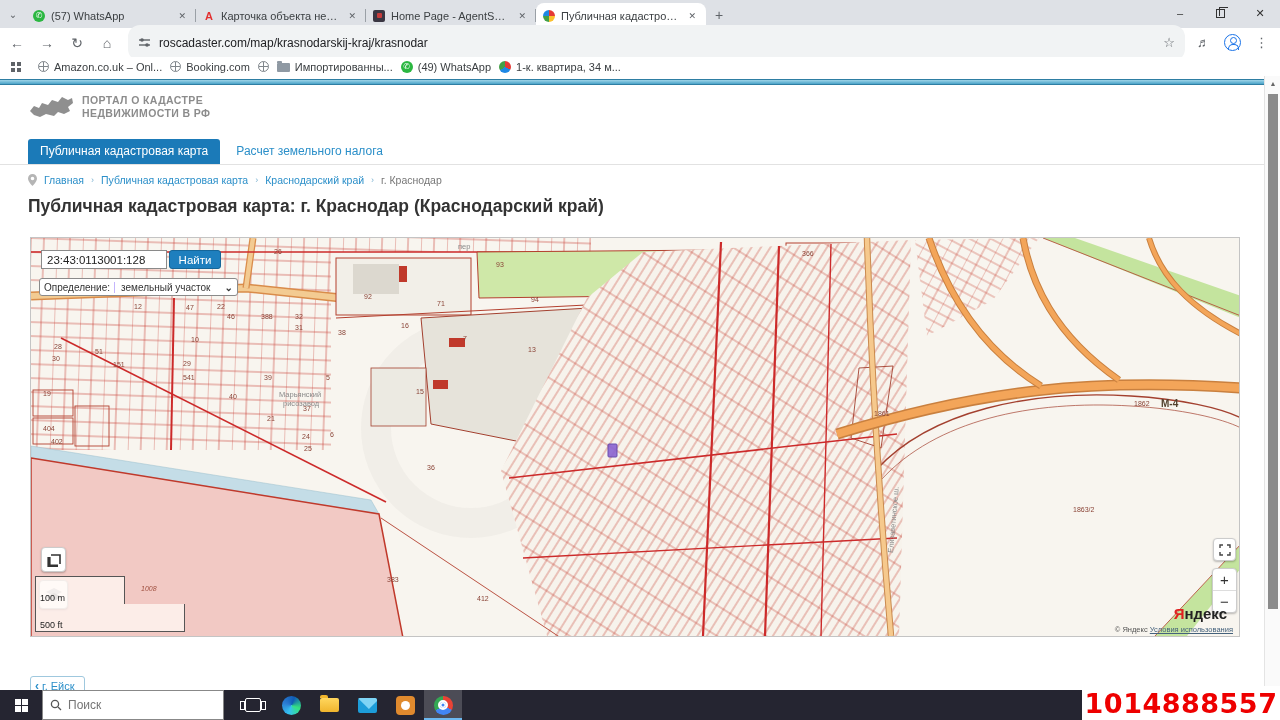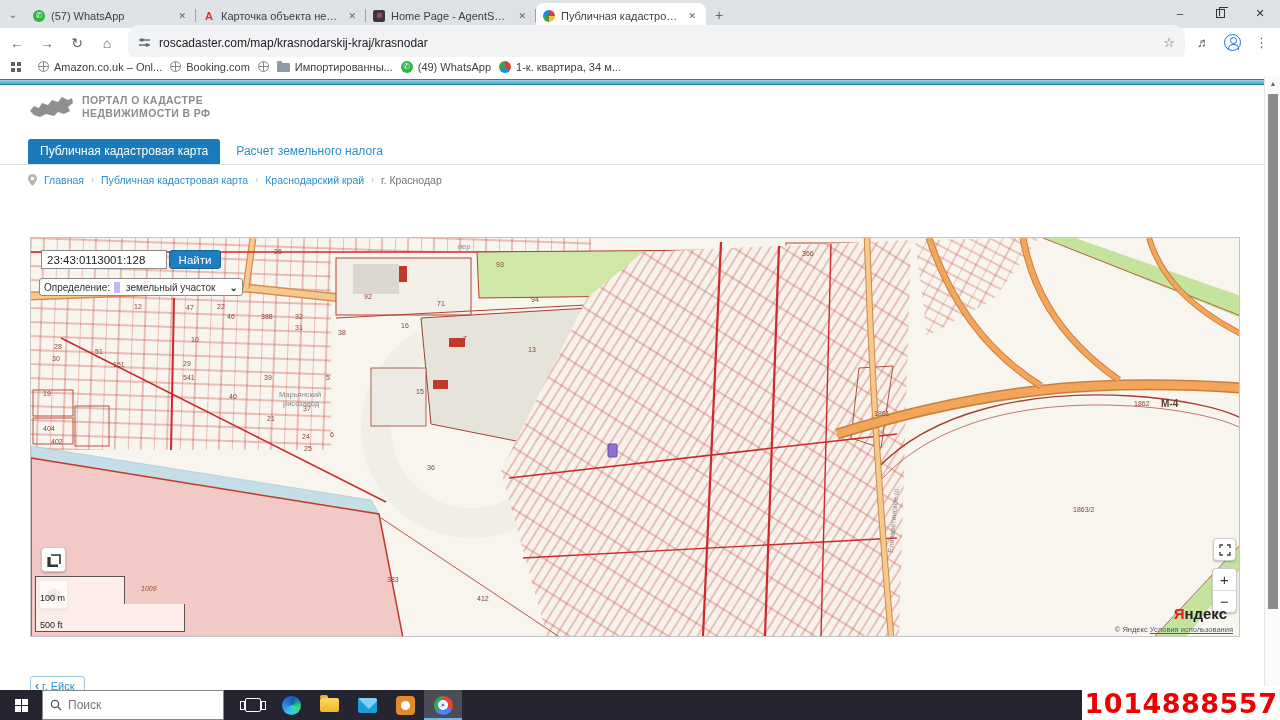--- a/index.html
+++ b/index.html
@@ -59,21 +59,21 @@
   .crumb-sep { color:#7fb4d2; font-size:9px; }
   .page-title { position:absolute; top:120px; left:28px; font-size:17.5px; font-weight:bold; color:#333; }
 
   
   .map-wrap { position:absolute; top:161px; left:30px; width:1210px; height:400px; border:1px solid #c4c4c4; background:#f8f5ef; overflow:hidden; }
   .map-wrap svg.mapart { position:absolute; top:0; left:0; }
   .map-search { position:absolute; top:12px; left:10px; display:flex; gap:2px; }
   .map-search input { width:126px; height:19px; border:1px solid #8a8a8a; font-size:11.5px; padding:7px 5px; color:#222; background:#fff; }
   .map-find-btn { width:52px; height:19px; background:#1e7fbe; color:#fff; font-size:11.5px; border:1px solid #166699; border-radius:3px; display:flex; align-items:center; justify-content:center; }
   .map-filter { position:absolute; top:40px; left:8px; height:18px; background:#fff; border:1px solid #8a8a8a; border-radius:3px; display:flex; align-items:center; font-size:10px; color:#333; padding:0 4px; gap:4px; }
-  .map-filter .sel { border-left:6px solid #c4b5fd; padding-left:6px; display:flex; gap:14px; align-items:center; }
+  .map-filter .sel { border-left:1px solid #c4b5fd; padding-left:6px; display:flex; gap:14px; align-items:center; }
   .mbtn { position:absolute; background:#fff; border:1px solid #ccc; border-radius:4px; box-shadow:0 1px 2px rgba(0,0,0,.25); display:flex; align-items:center; justify-content:center; }
   .btn-measure { left:10px; top:309px; width:25px; height:25px; }
   .btn-layers { left:8px; top:342px; width:29px; height:29px; }
   .btn-fullscreen { left:1182px; top:300px; width:23px; height:23px; }
   .zoom-box { position:absolute; left:1181px; top:330px; width:25px; height:45px; background:#fff; border:1px solid #ccc; border-radius:4px; box-shadow:0 1px 2px rgba(0,0,0,.25); display:flex; flex-direction:column; }
   .zoom-cell { flex:1; display:flex; align-items:center; justify-content:center; font-size:15px; color:#333; }
   .zoom-cell:first-child { border-bottom:1px solid #ddd; }
   .scalebar { position:absolute; left:4px; bottom:4px; font-size:9px; color:#222; }
   .scale-row { background:rgba(255,248,244,.75); border:1px solid #555; border-top:none; padding:16px 4px 1px; }
   .scale-row.m { width:90px; border-bottom:none; border-top:1px solid #555; }
@@ -237,20 +237,21 @@
     </svg>
     <span class="crumb">Главная</span>
     <span class="crumb-sep">›</span>
     <span class="crumb">Публичная кадастровая карта</span>
     <span class="crumb-sep">›</span>
     <span class="crumb">Краснодарский край</span>
     <span class="crumb-sep">›</span>
     <span class="crumb last">г. Краснодар</span>
   </div>
 
+  <h1 class="page-title">Публичная кадастровая карта: г. Краснодар (Краснодарский край)</h1>
 
   <div class="map-wrap">
     <svg class="mapart" width="1210" height="400" viewBox="0 0 1210 400">
       <defs>
         <pattern id="pGrid" width="26" height="14" patternUnits="userSpaceOnUse" patternTransform="rotate(2)">
           <path d="M0 0H26 M0 14H26 M0 0V14 M13 0V14" stroke="#c8463a" stroke-width="0.8" fill="none" opacity="0.8"></path>
         </pattern>
         <pattern id="pDiag" width="26" height="8" patternUnits="userSpaceOnUse" patternTransform="rotate(-58)">
           <path d="M0 0H26 M0 8H26 M0 0V8 M26 0V8" stroke="#c8463a" stroke-width="0.7" fill="none" opacity="0.85"></path>
         </pattern>

